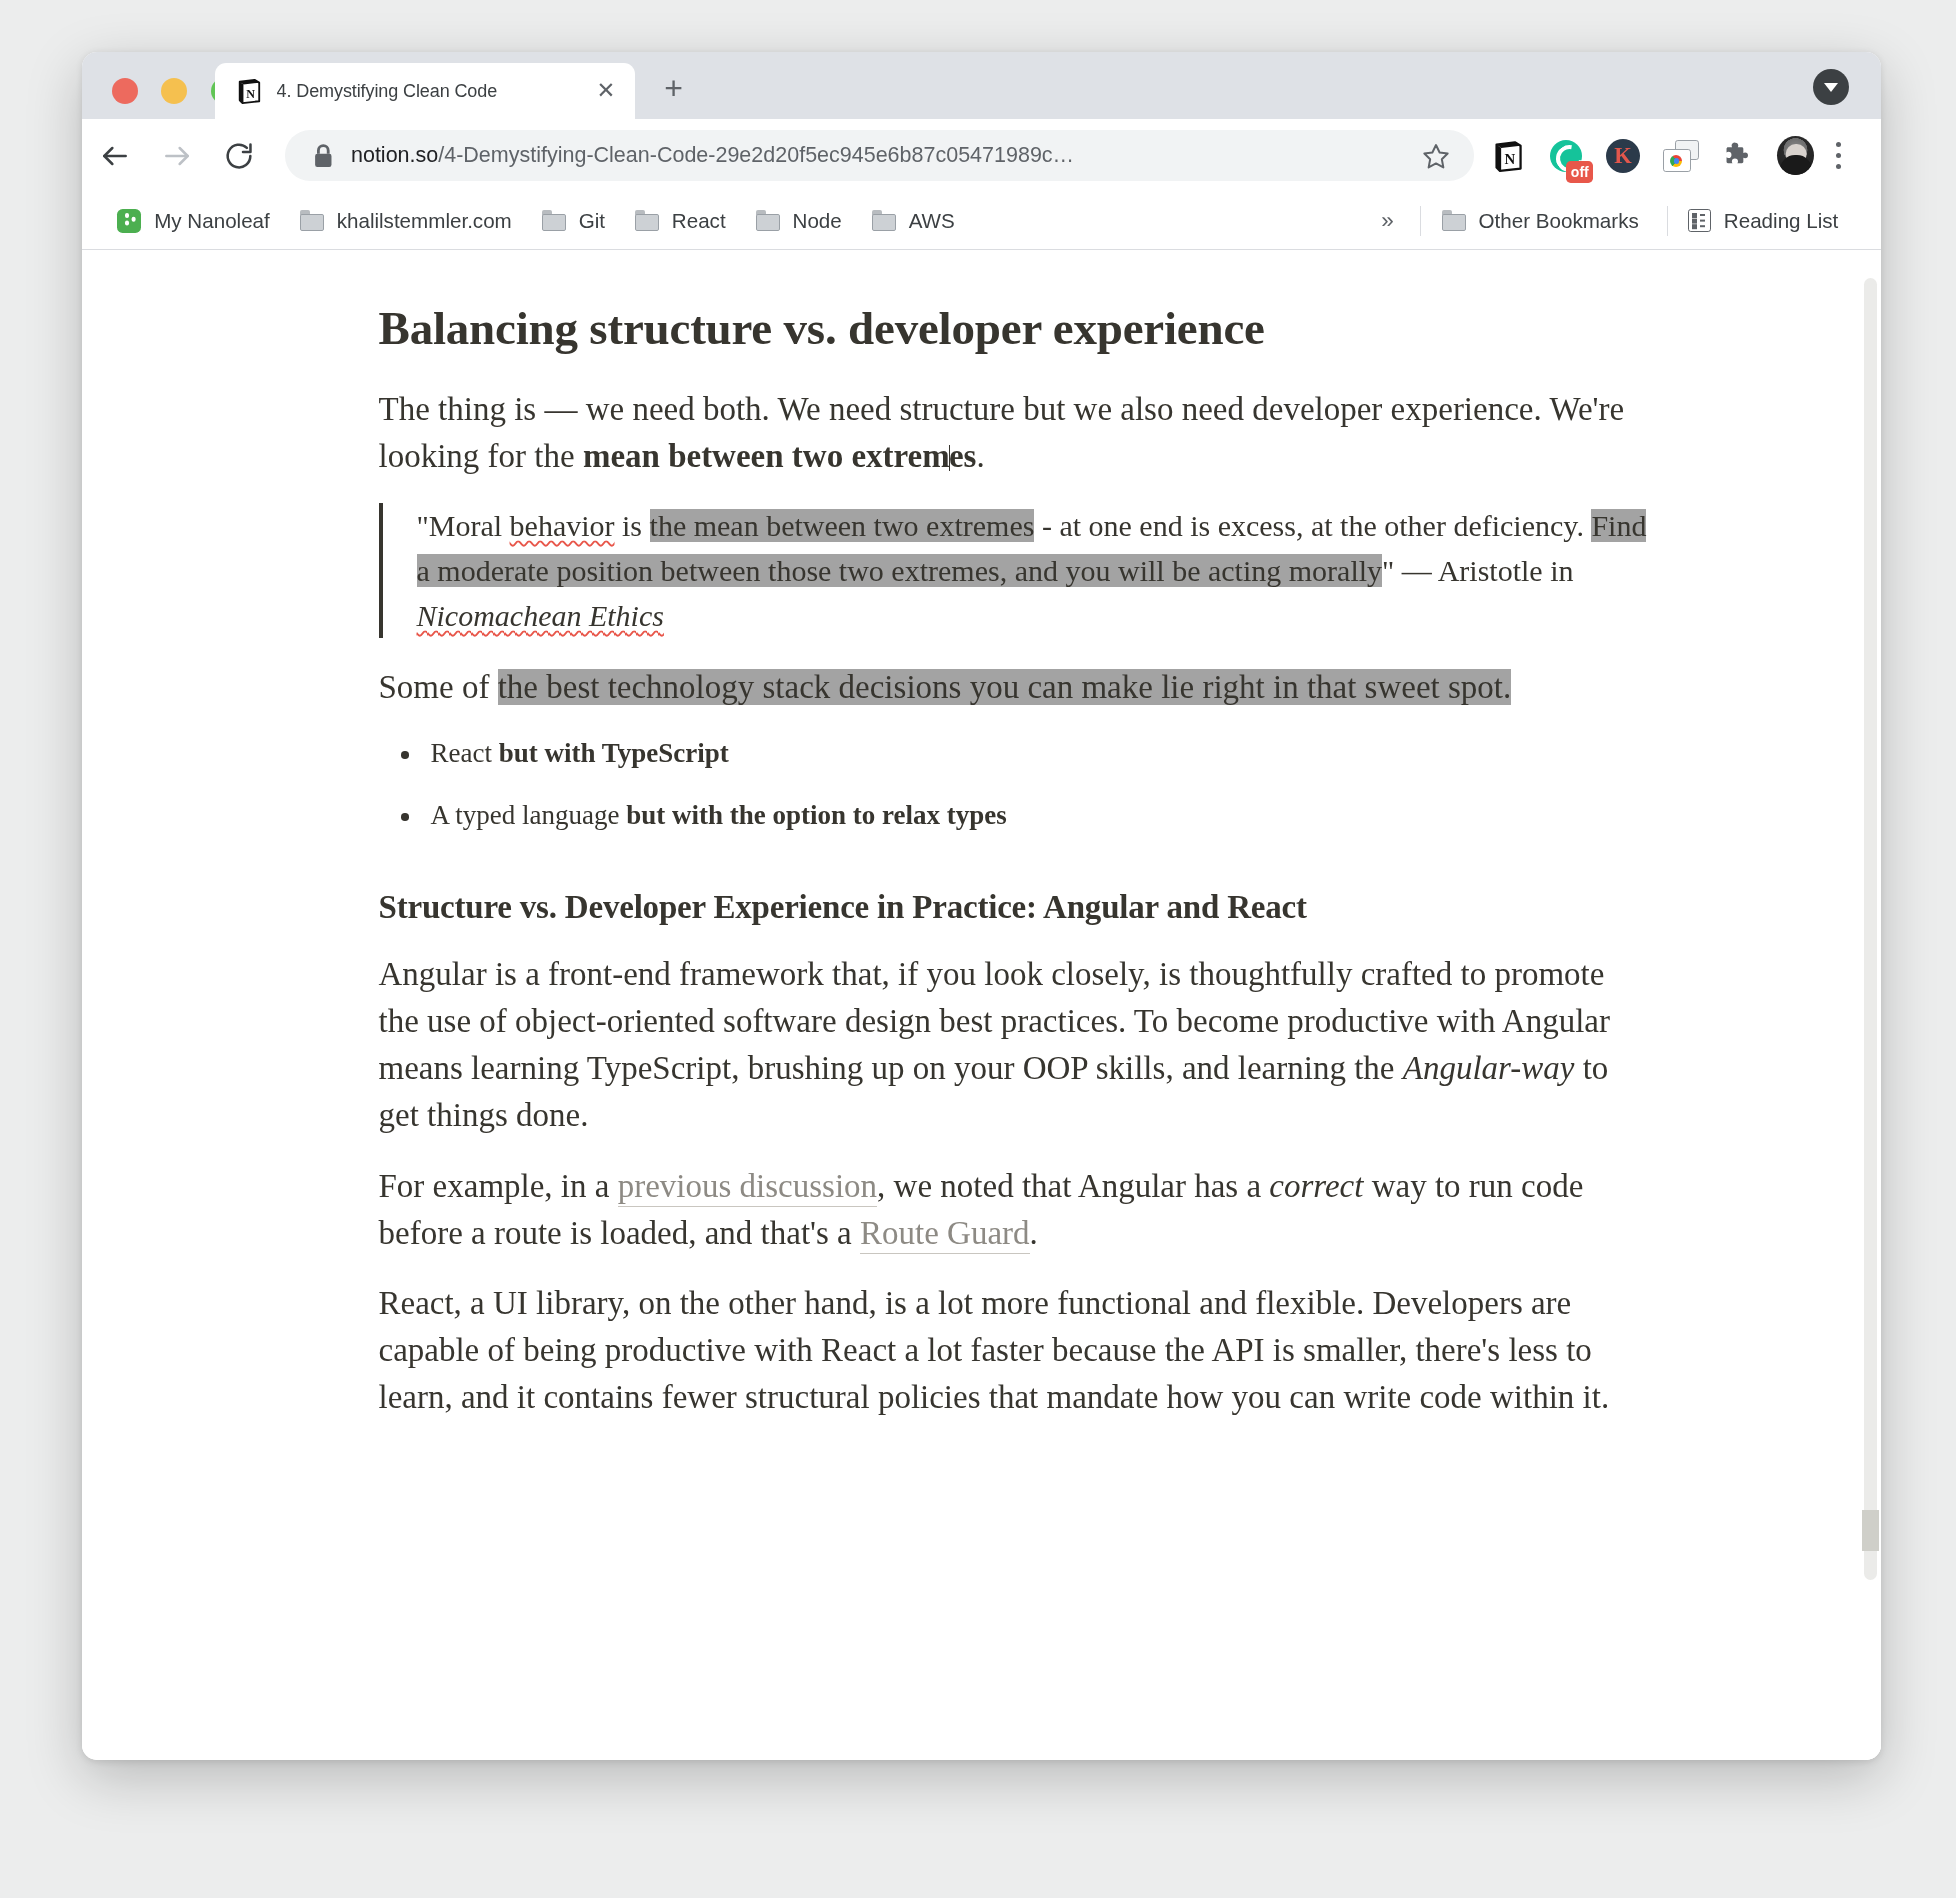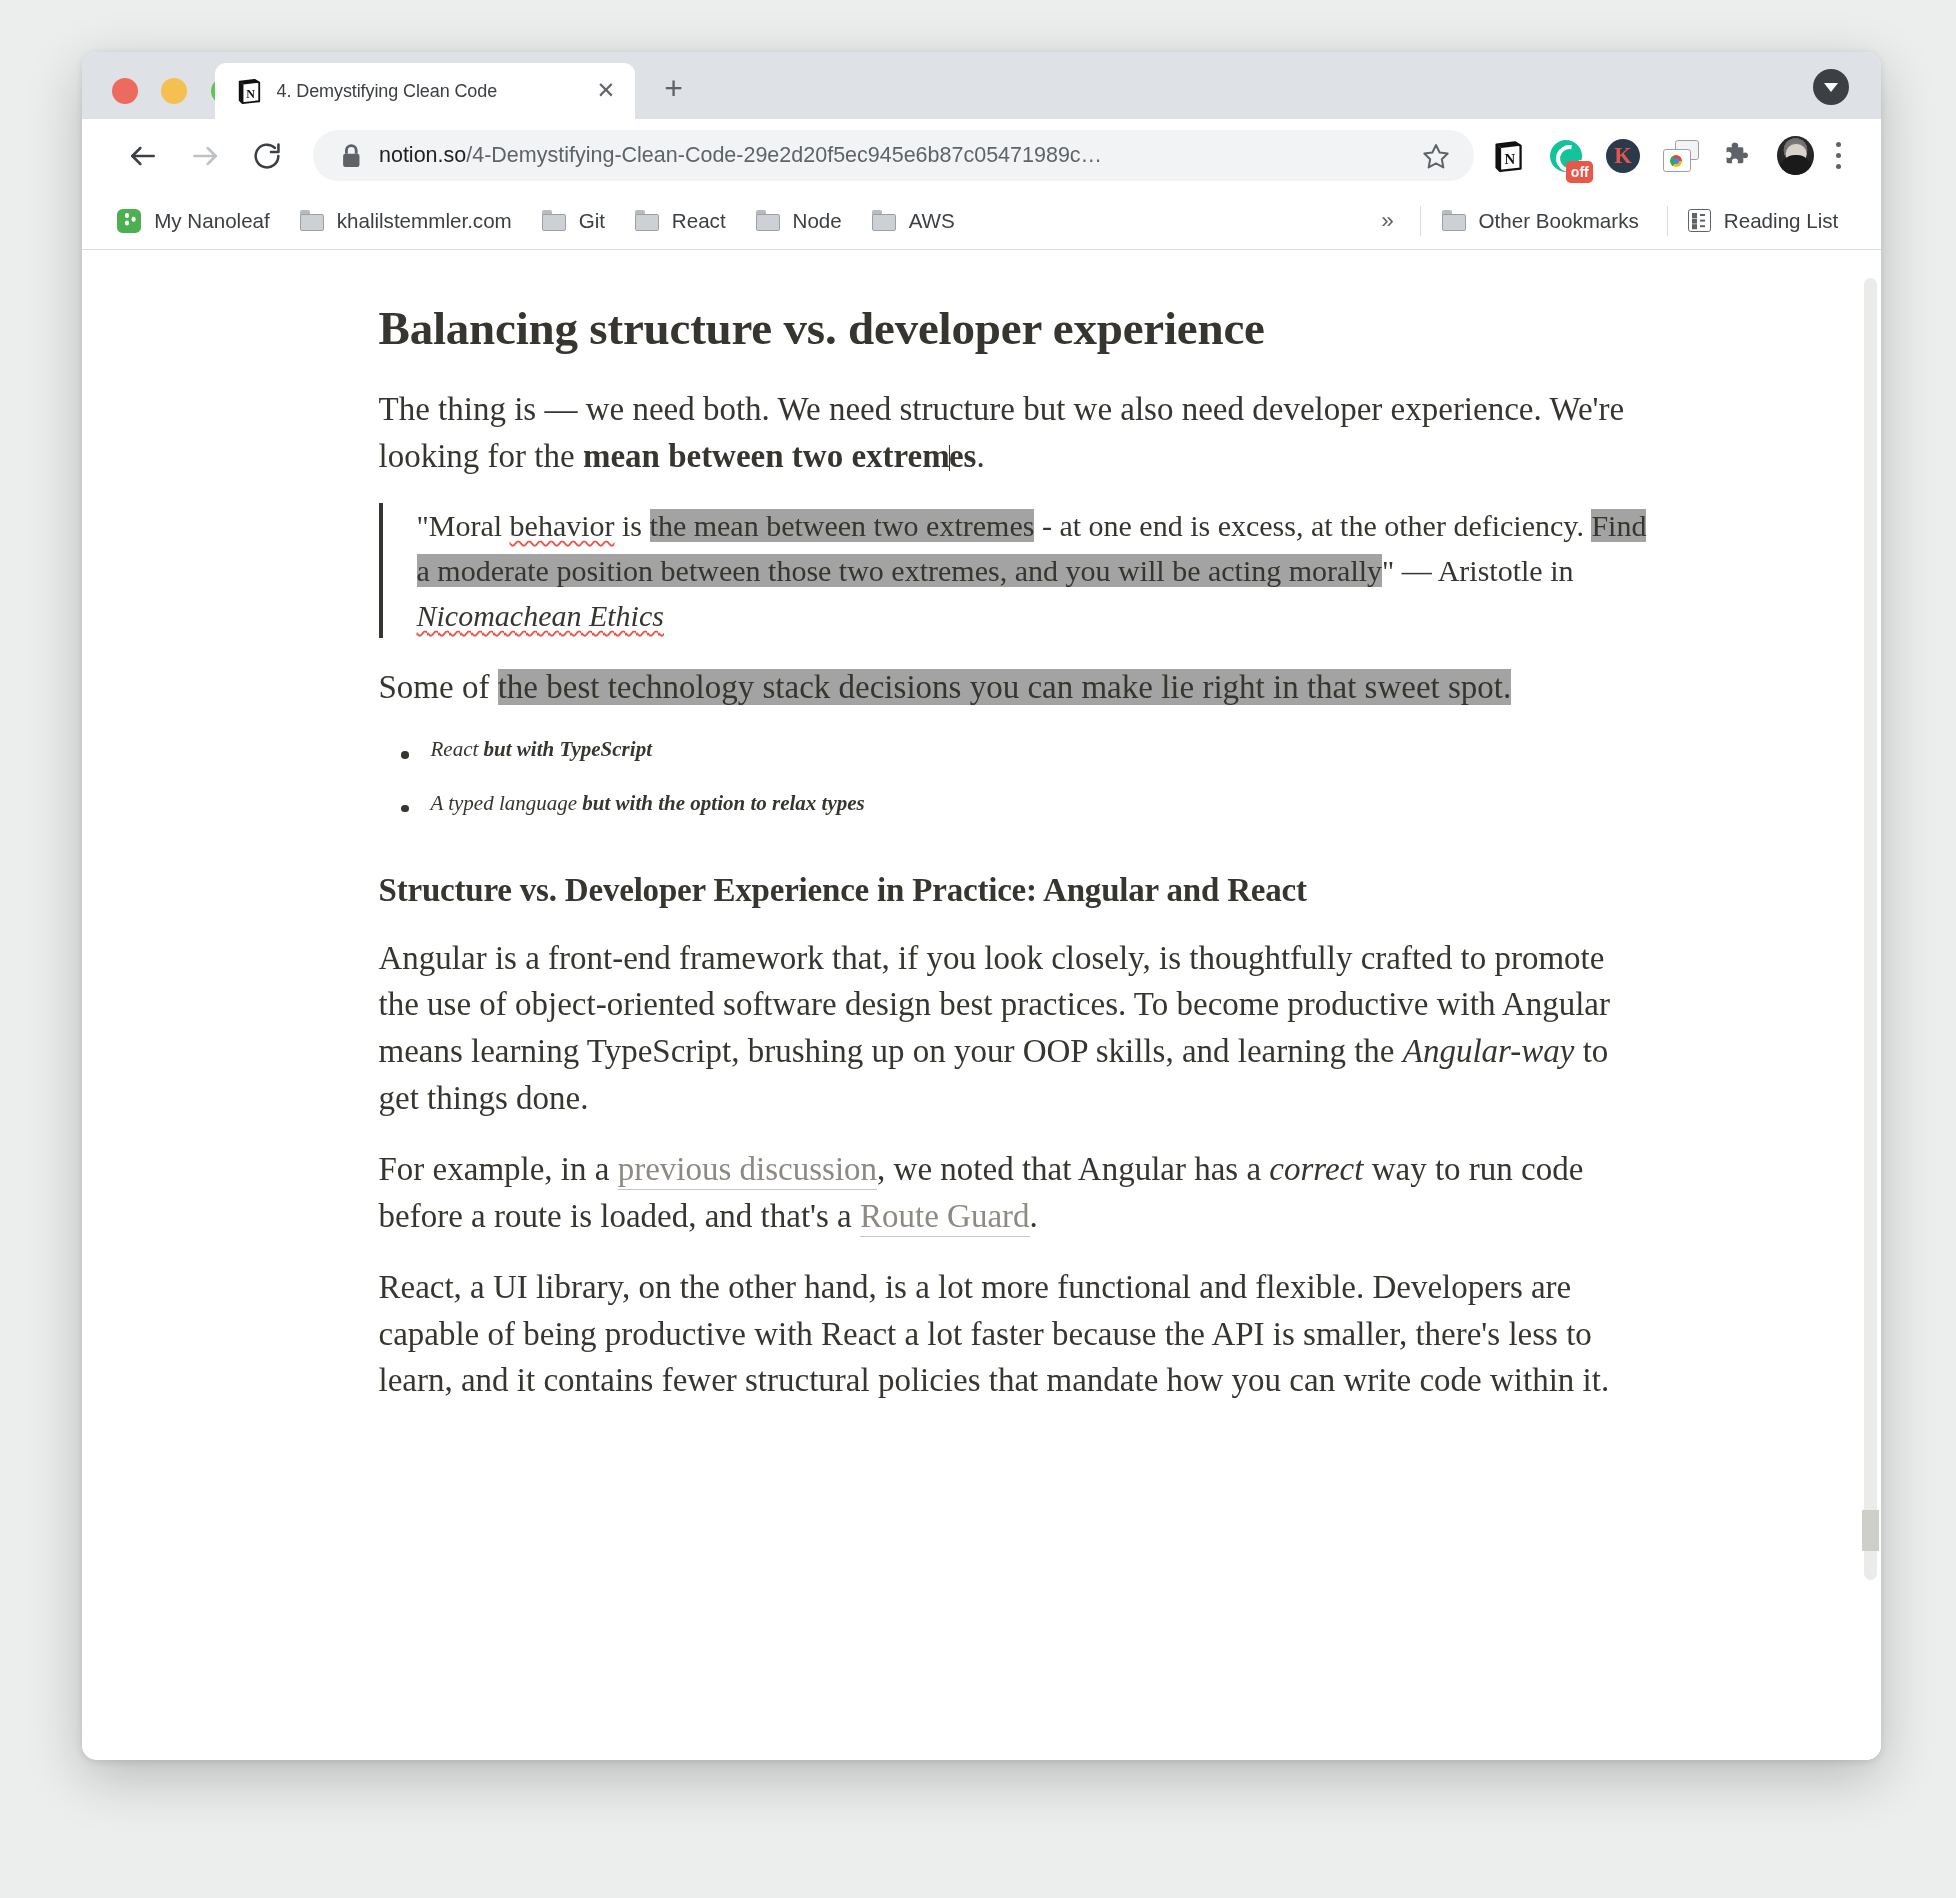--- a/index.html
+++ b/index.html
@@ -100,21 +100,21 @@
     border-right: 7.5px solid transparent;
     border-top: 9.4px solid #ffffff;
   }
 
   
   #toolbar {
     height: 73px;
     background: #ffffff;
     display: flex;
     align-items: center;
-    padding: 0 24px 0 36px;
+    padding: 0 24px 0 8px;
   }
   .nav-btn {
     width: 49px; height: 49px;
     margin-right: 13px;
     display: flex; align-items: center; justify-content: center;
     color: #3c4043;
     flex: 0 0 auto;
   }
   .nav-btn.disabled { color: #bdc1c6; }
 
@@ -380,26 +380,25 @@
     text-decoration-thickness: 1.9px;
     text-underline-offset: 3.7px;
   }
 
   ul.bullets {
     list-style: none;
     margin: 0 0 7.5px 0;
     padding: 0;
   }
   ul.bullets li {
-    font-size: 21px;
+    font-size: 27px;
     line-height: 1.4;
     margin: 0 0 24px 0;
     padding-left: 52px;
     position: relative;
-    font-style: italic;
   }
   ul.bullets li::before {
     content: "";
     position: absolute;
     left: 22.5px; top: 16px;
     width: 7.5px; height: 7.5px;
     border-radius: 50%;
     background: #37352f;
   }
   ul.bullets li b { font-weight: 700; }

